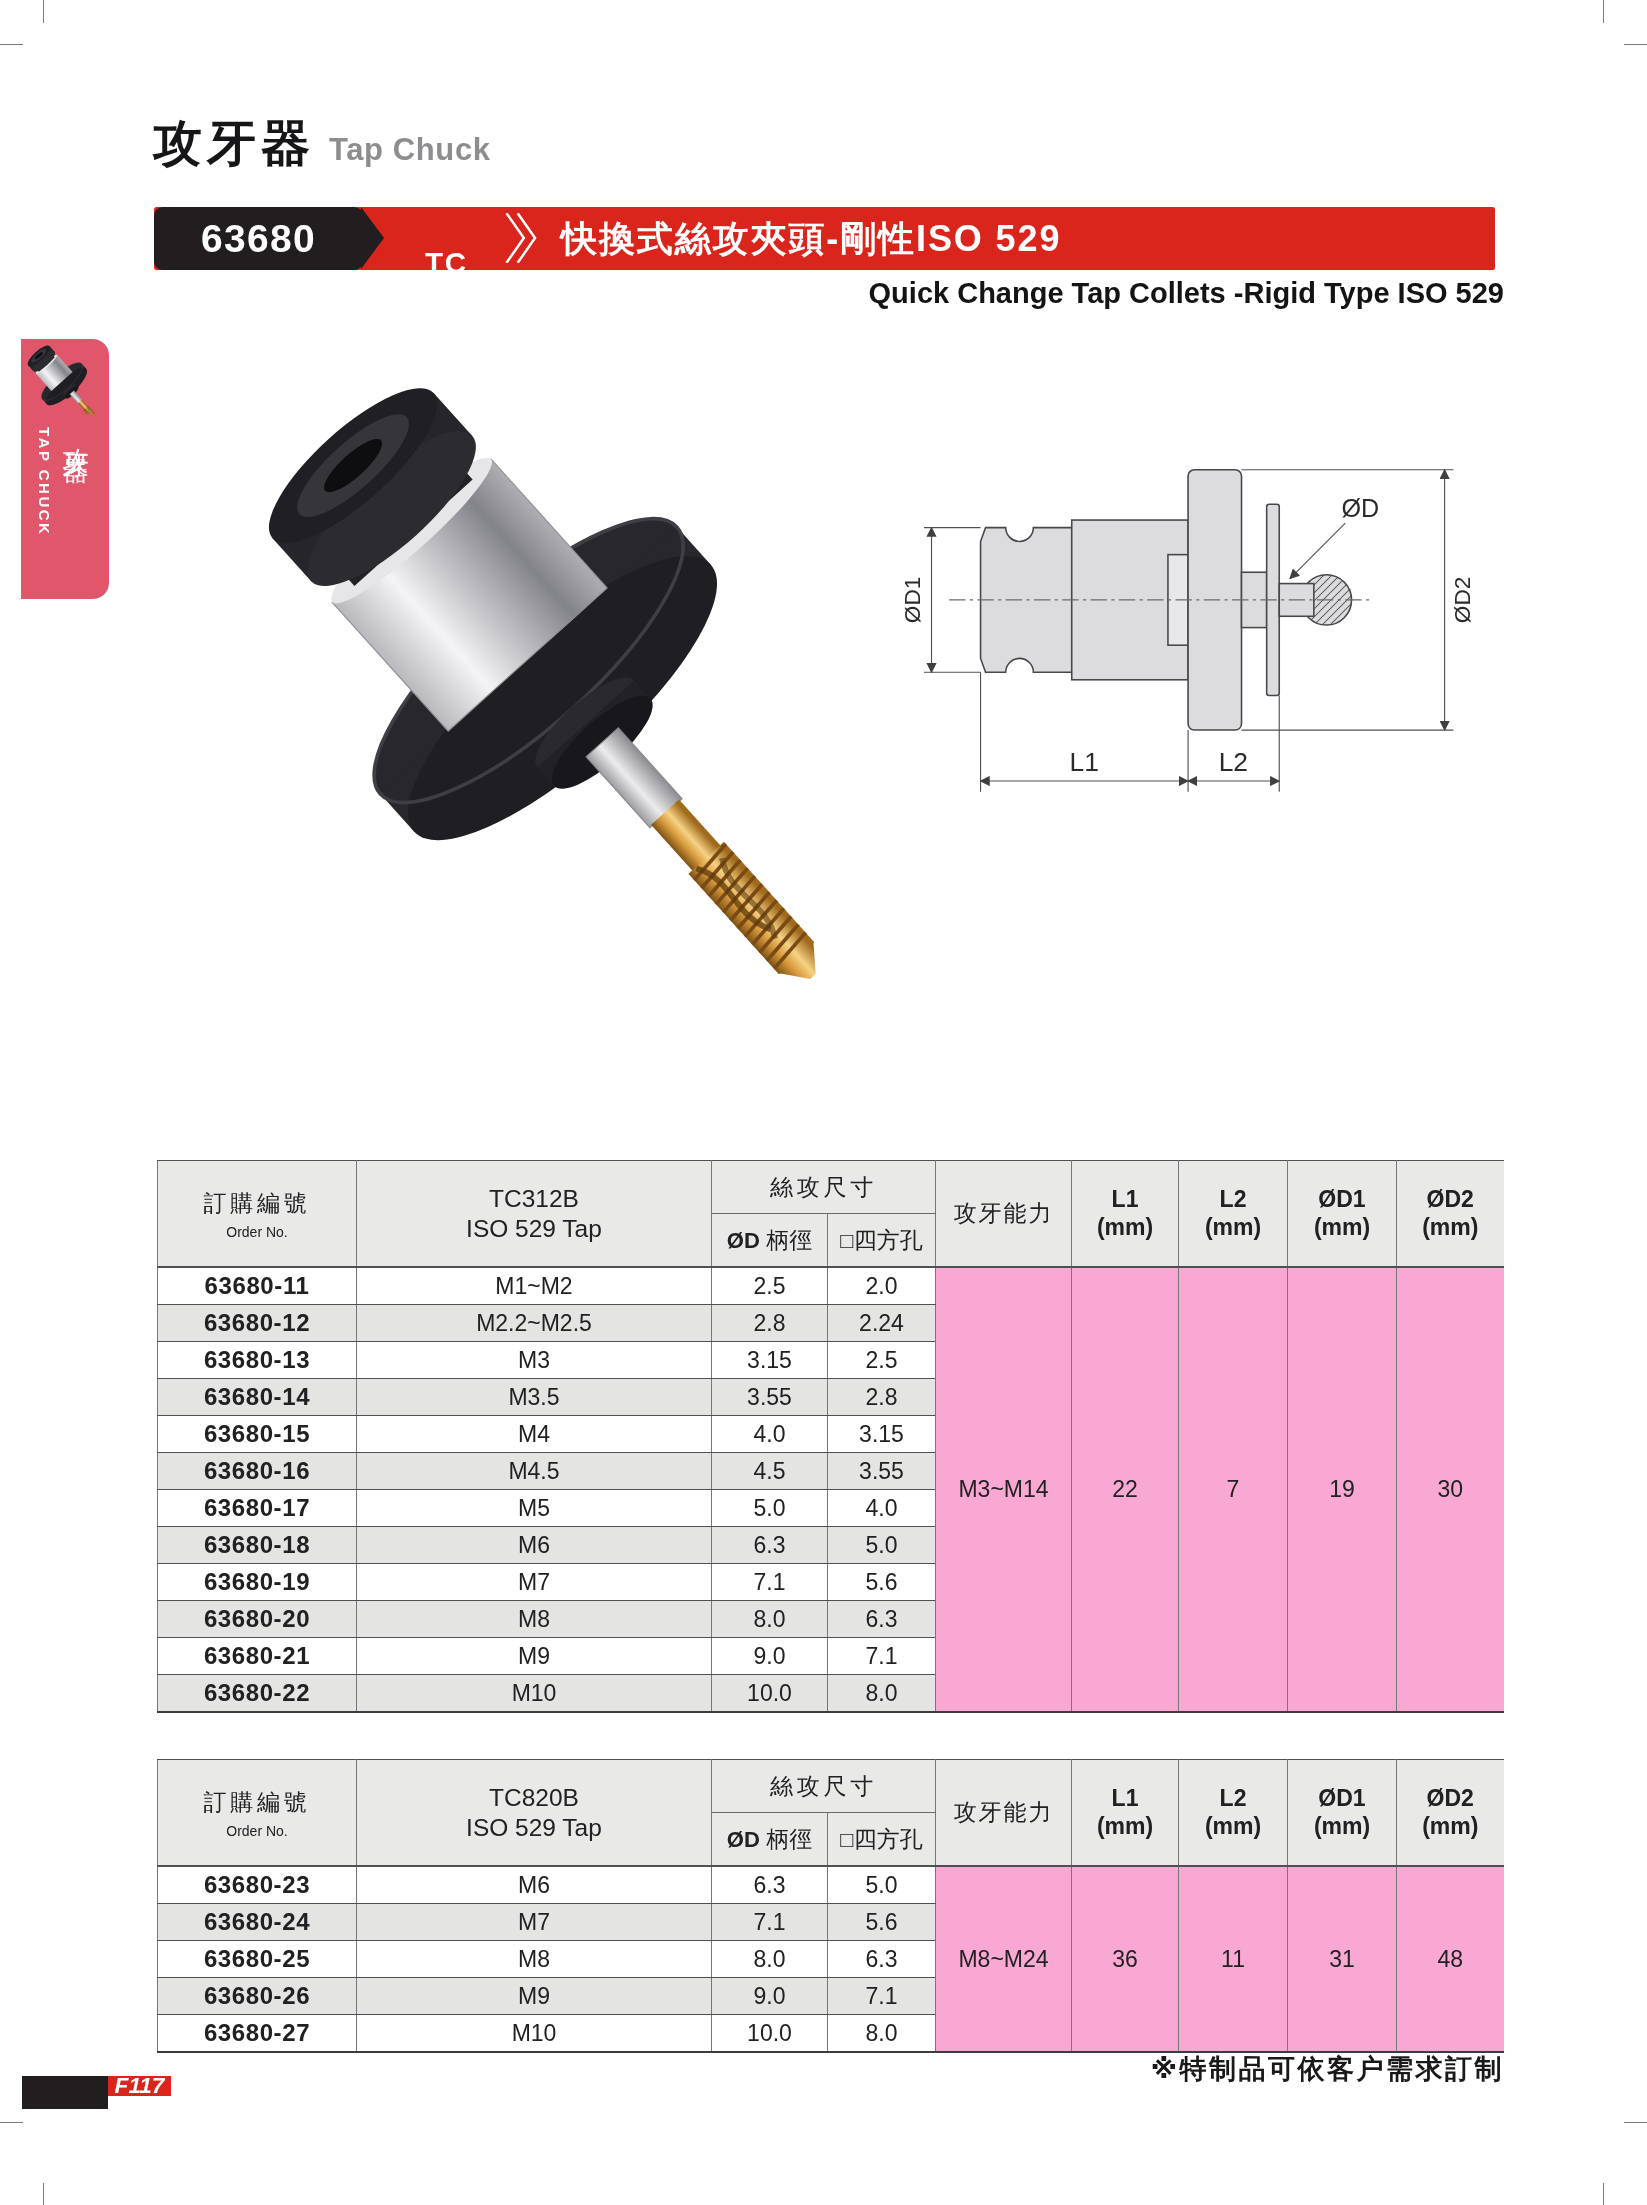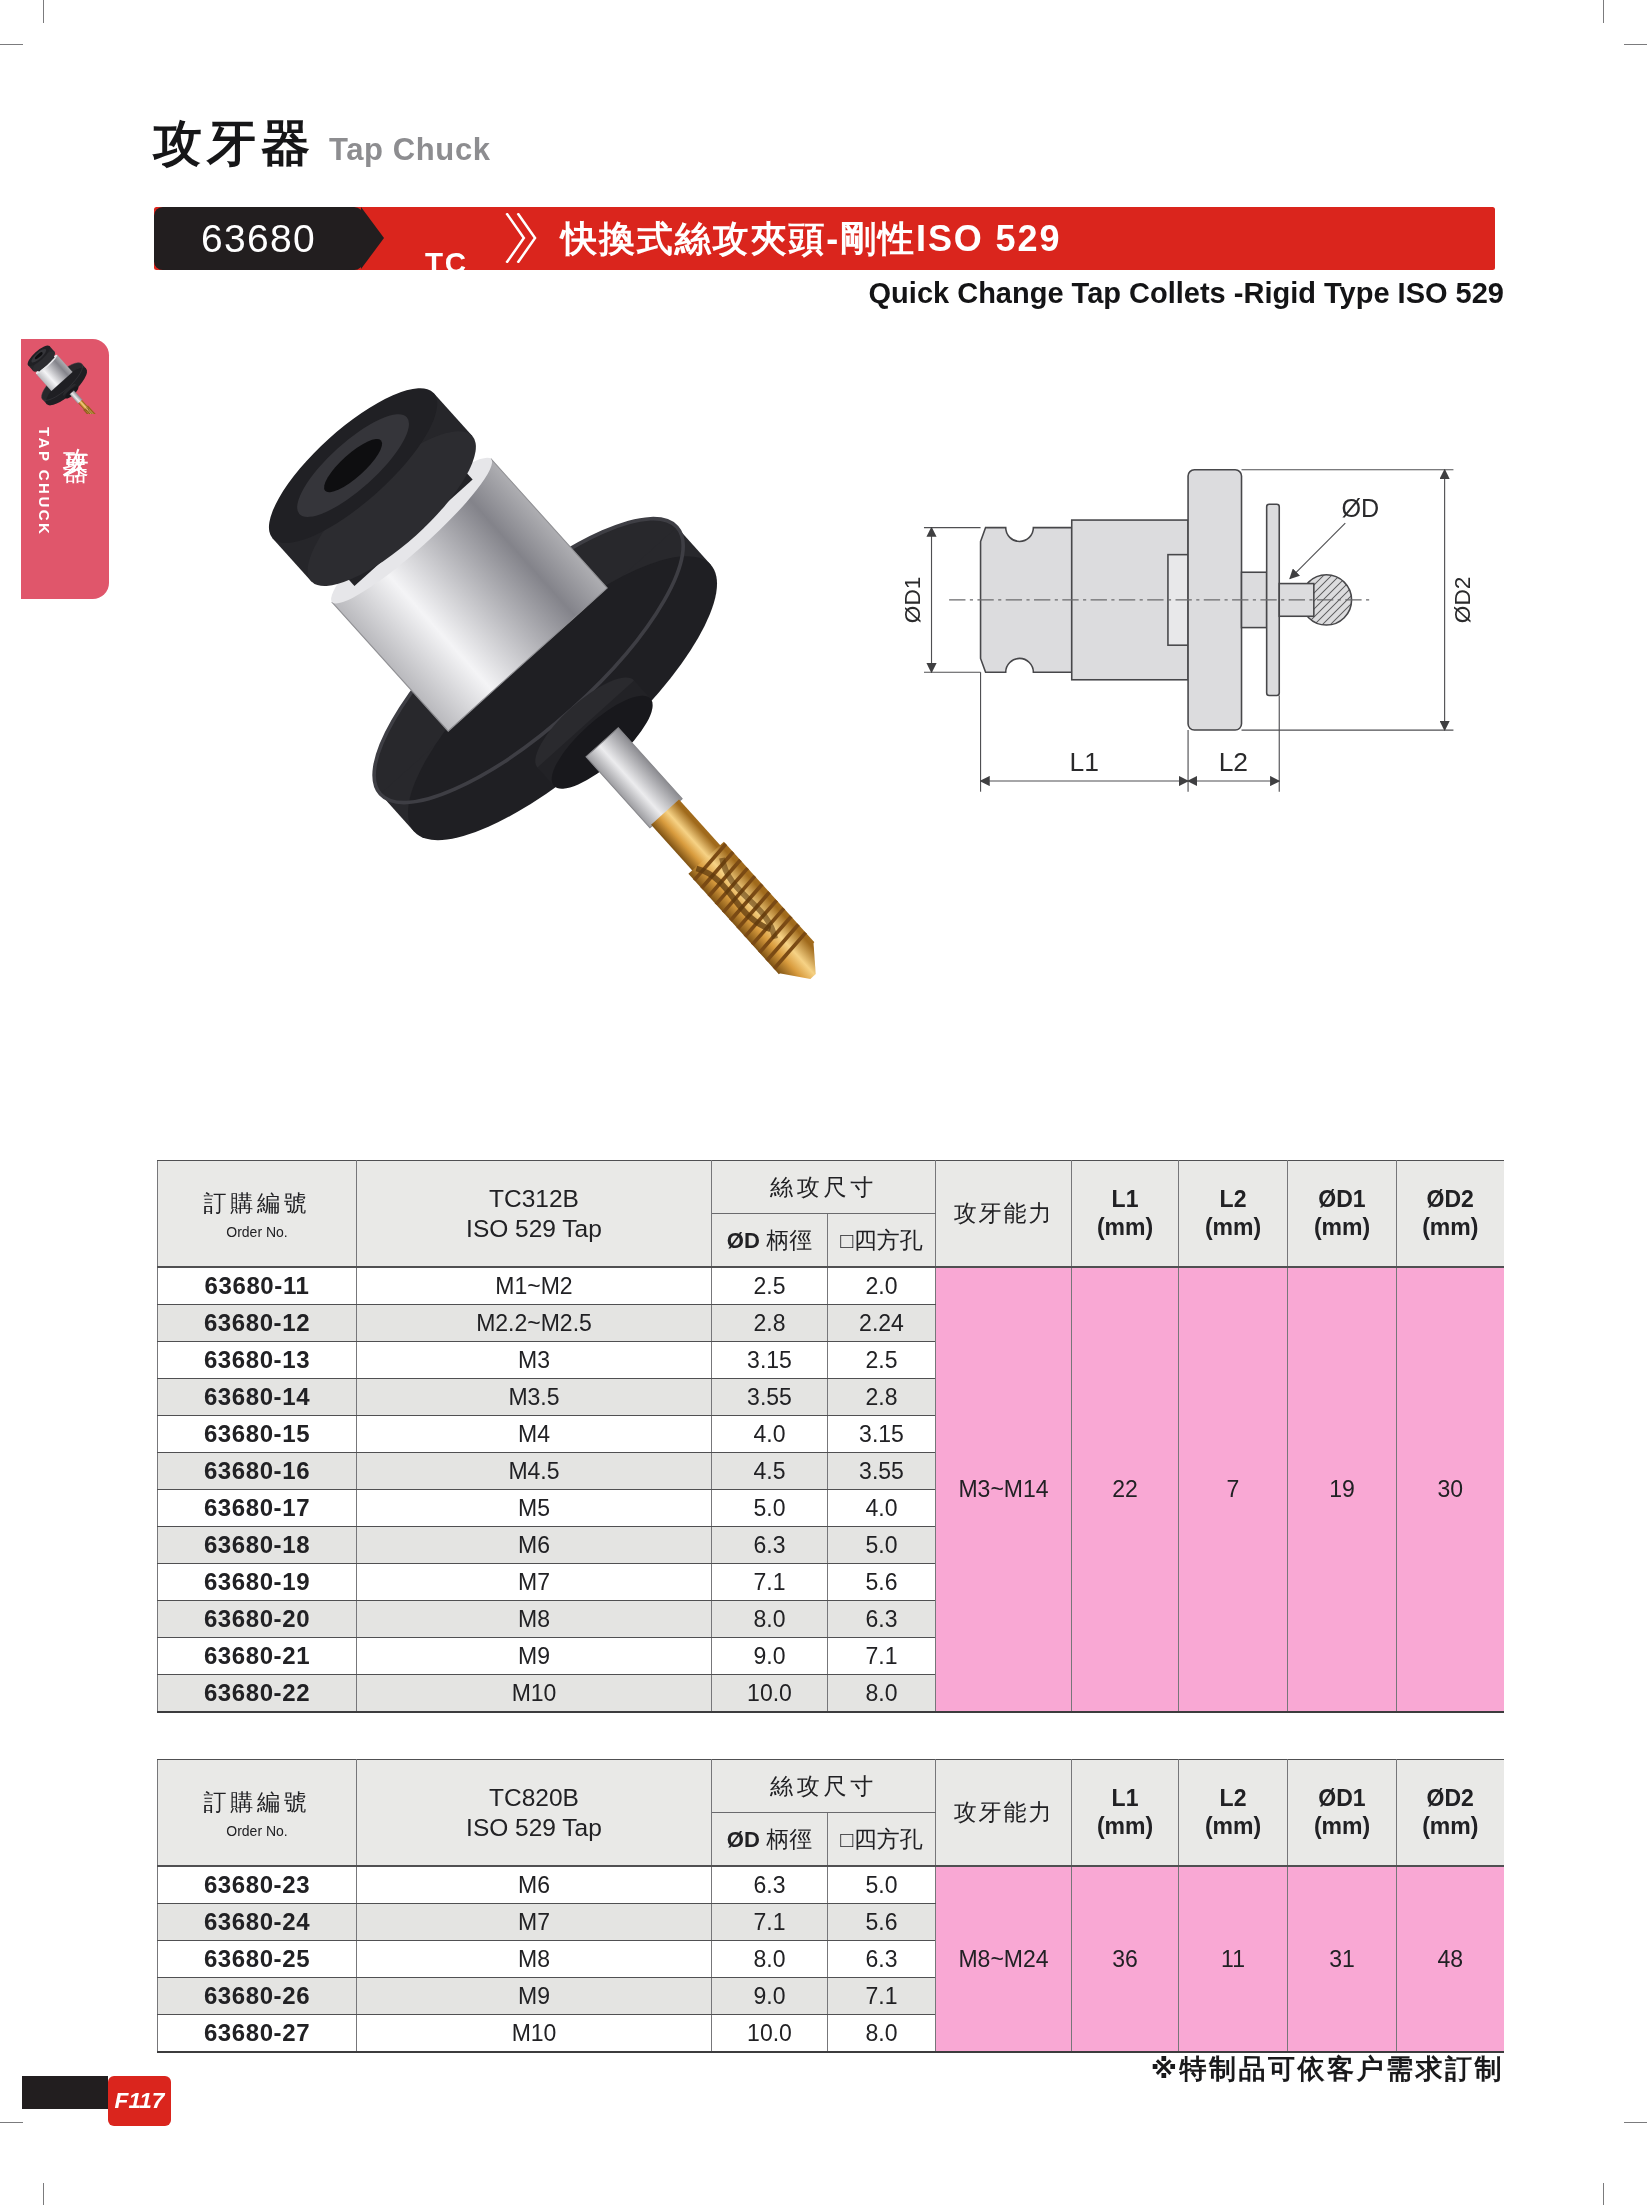--- a/index.html
+++ b/index.html
@@ -11,21 +11,21 @@
   .cm.v{width:1.3px;height:22.6px;}
   .cm.h{width:23px;height:1.3px;}
   
   .ttl{position:absolute;left:153px;top:111px;display:flex;align-items:baseline;gap:14px;}
   .ttl .zh{font-size:49px;font-weight:700;letter-spacing:5px;color:#161618;}
   .ttl .en{font-size:31px;font-weight:700;color:#8d8d90;letter-spacing:0.6px;}
   
   .banner{position:absolute;left:154px;top:207px;width:1341px;height:63px;background:#da251d;border-radius:2.5px;}
   .pill{position:absolute;left:0;top:0;width:209px;height:63px;background:#221e1f;border-radius:8.8px;
         display:flex;align-items:center;justify-content:center;}
-  .pill span{color:#fff;font-size:39px;font-weight:400;letter-spacing:1.3px;}
+  .pill span{color:#fff;font-size:39px;font-weight:700;letter-spacing:1.3px;}
   .pill-arrow{position:absolute;left:207px;top:0;width:0;height:0;
         border-top:31px solid transparent;border-bottom:31px solid transparent;border-left:23px solid #221e1f;}
   .tc{position:absolute;left:250px;top:0;width:85px;height:63px;line-height:63px;text-align:center;
         color:#fff;font-size:29.5px;font-weight:700;letter-spacing:1.9px;margin-top:24px;}
   .chev{position:absolute;left:350px;top:6.3px;}
   .btitle{position:absolute;left:407px;top:0;height:63px;line-height:64px;color:#fff;font-size:36px;
         font-weight:700;letter-spacing:1.9px;white-space:nowrap;}
   .subtitle{position:absolute;left:154px;top:277px;width:1350px;text-align:right;font-size:29px;font-weight:700;color:#141416;}
   
   .tab{position:absolute;left:21px;top:339px;width:88px;height:260px;background:#e0566b;border-radius:0 16.3px 16.3px 0;}
@@ -54,22 +54,22 @@
   .th-dim div{font-weight:700;font-size:23px;line-height:1.18;}
   .th-cap{letter-spacing:1.9px;}
   .th-group{letter-spacing:3.8px;}
   .th-sub{font-size:21px;}
   .th-sub .sym{font-weight:700;font-size:22px;}
   
   .note{position:absolute;left:157px;top:2051px;width:1347px;text-align:right;font-size:27px;font-weight:700;
         color:#19191b;letter-spacing:2.5px;}
   .pageno{position:absolute;left:22px;top:2076px;display:flex;}
   .pageno .bar{width:86px;height:33px;background:#221e1f;}
-  .pageno .pno{width:63px;height:50px;background:#da251d;color:#fff;font-weight:700;font-size:22.6px;
-        display:flex;align-items:center;justify-content:center;font-style:italic;border-radius:6px;}
+  .pageno .pno{width:63px;height:20px;background:#da251d;color:#fff;font-weight:700;font-size:22.6px;
+        display:flex;align-items:center;justify-content:center;font-style:italic;}
 </style>
 </head>
 <body>
 
 <div id="page">
 
   <div class="cm v" style="left:43px;top:0;"></div>
   <div class="cm h" style="left:0;top:44px;"></div>
   <div class="cm v" style="left:1603px;top:0;"></div>
   <div class="cm h" style="left:1624px;top:44px;"></div>

